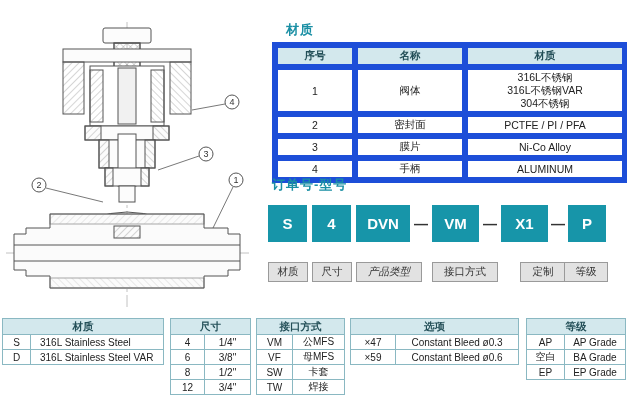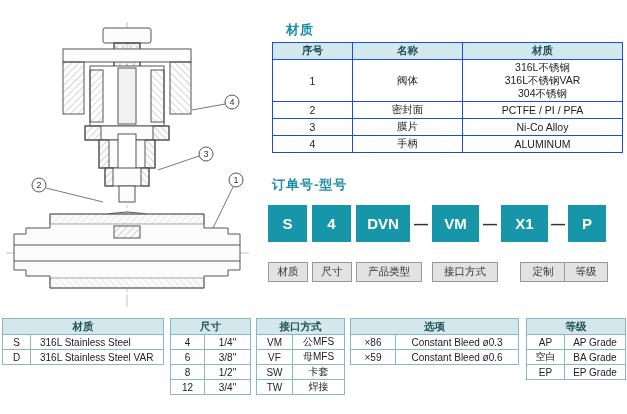--- a/index.html
+++ b/index.html
@@ -8,21 +8,21 @@
   .page { position:relative; width:627px; height:414px; background:#fff; overflow:hidden; }
 
   .section-title { position:absolute; color:#1a8fa4; font-weight:bold; font-size:13px; letter-spacing:1px; }
 
   
   .drawing { position:absolute; left:6px; top:22px; width:258px; height:290px; }
 
   
   .mat-table-wrap { position:absolute; left:272px; top:42px; width:350px; }
   .mtable { border-collapse:collapse; table-layout:fixed; width:350px; }
-  .mtable th, .mtable td { border:1px solid #1d4ed8; font-size:10.5px; color:#222; text-align:center; padding:1px 2px; }
+  .mtable th, .mtable td { border:6px solid #1d4ed8; font-size:10.5px; color:#222; text-align:center; padding:1px 2px; }
   .mtable th { background:#d3e8ed; font-weight:bold; height:16px; color:#234f58; }
   .mtable td { height:16px; }
   .mtable td.multi div { line-height:13px;text-align:center; }
 
   
   .order-codes { position:absolute; left:268px; top:205px; width:340px; height:80px; }
   .code-block { position:absolute; top:0; height:37px; background:#1795a9; color:#fff; font-weight:bold; font-size:15px; display:flex; align-items:center; justify-content:center; }
   .dash { position:absolute; top:0; height:37px; color:#333; font-weight:bold; font-size:14px; display:flex; align-items:center; justify-content:center; }
   .order-label { position:absolute; top:57px; height:20px; background:#e2e2e2; border:1px solid #9a9a9a; color:#333; font-size:10.5px; display:flex; align-items:center; justify-content:center; white-space:nowrap; }
 
@@ -174,21 +174,21 @@
     <div class="code-block" style="left:88px; width:54px;">DVN</div>
     <div class="dash" style="left:143px; width:20px;">—</div>
     <div class="code-block" style="left:164px; width:47px;">VM</div>
     <div class="dash" style="left:212px; width:20px;">—</div>
     <div class="code-block" style="left:233px; width:47px;">X1</div>
     <div class="dash" style="left:281px; width:18px;">—</div>
     <div class="code-block" style="left:300px; width:38px;">P</div>
 
     <div class="order-label" style="left:0; width:40px;">材质</div>
     <div class="order-label" style="left:44px; width:40px;">尺寸</div>
-    <div class="order-label" style="left:88px; width:66px;">产品类型</div>
+    <div class="order-label" style="left:88px; width:66px;font-style:italic;">产品类型</div>
     <div class="order-label" style="left:164px; width:66px;">接口方式</div>
     <div class="order-label" style="left:252px; width:46px;">定制</div>
     <div class="order-label" style="left:296px; width:44px;">等级</div>
   </div>
 
   <div class="bwrap" style="left:2px; width:161px;">
     <table class="btable">
       <colgroup>
           <col style="width:28px">
           <col style="width:133px">
@@ -281,21 +281,21 @@
           <col style="width:45px">
           <col style="width:123px">
         </colgroup>
       <thead>
           <tr>
             <th colspan="2">选项</th>
           </tr>
         </thead>
       <tbody>
         <tr>
-            <td>×86</td>
+            <td>×47</td>
             <td>Constant Bleed ø0.3</td>
           </tr>
         <tr>
             <td>×59</td>
             <td>Constant Bleed ø0.6</td>
           </tr>
       </tbody>
     </table>
   </div>
 

